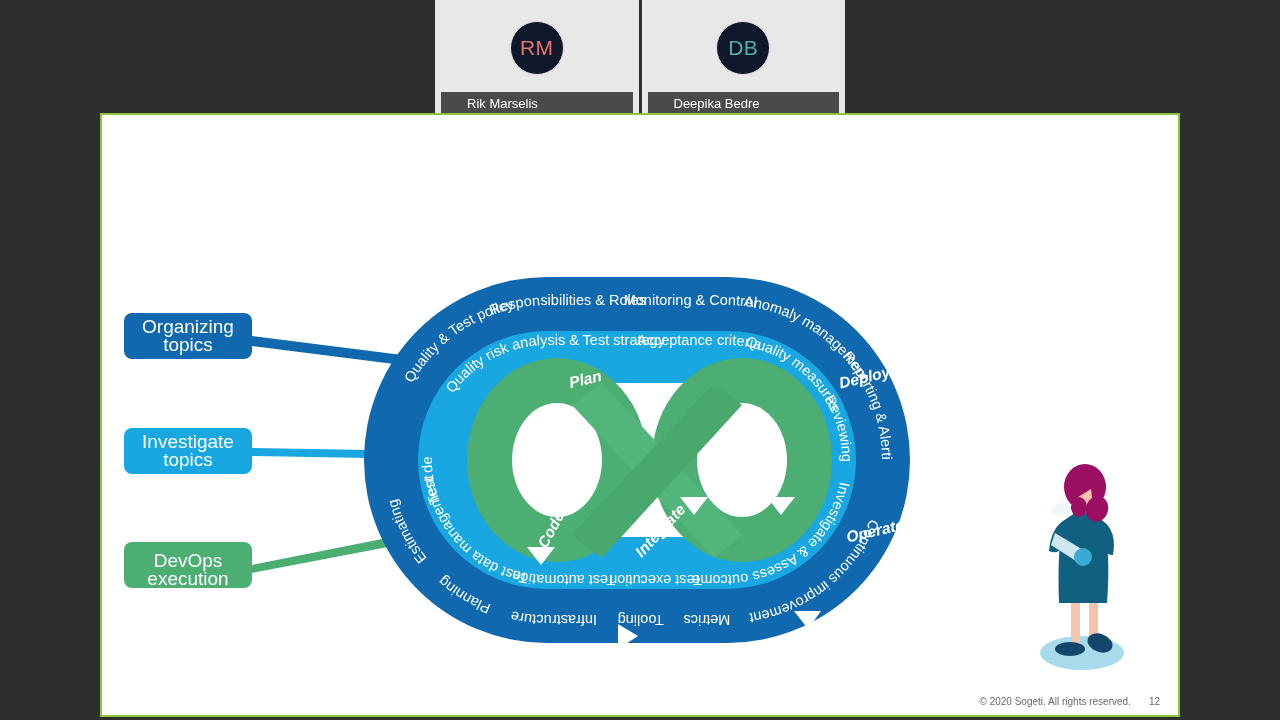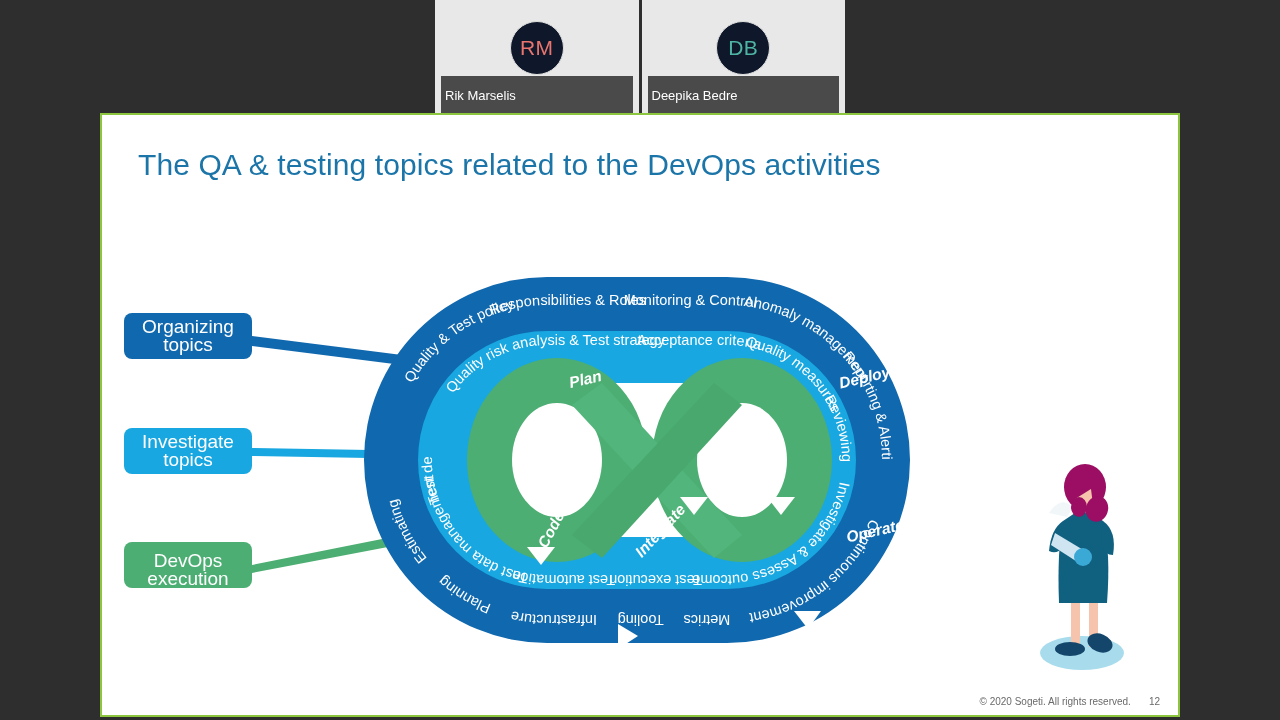--- a/index.html
+++ b/index.html
@@ -51,27 +51,27 @@
     letter-spacing: 0.5px;
     margin-bottom: 18px;
   }
   .avatar-initials-rm { color: #e8756e; }
   .avatar-initials-db { color: #4fb5a3; }
   .participant-name {
     position: absolute;
     left: 6px;
     right: 6px;
     bottom: 0;
-    height: 38px;
+    height: 22px;
     background: #4a4a4a;
     color: #ffffff;
     font-size: 13px;
     display: flex;
     align-items: center;
-    padding-left: 4px;
+    padding-left: 26px;
     box-sizing: border-box;
     white-space: nowrap;
     overflow: hidden;
   }
 
   
   #slide {
     position: absolute;
     left: 100px;
     top: 113px;
@@ -168,21 +168,20 @@
       <div class="avatar-circle">
         <span class="avatar-initials-db">DB</span>
       </div>
       <div class="participant-name">Deepika Bedre</div>
     </div>
 
   </div>
 
   <div id="slide">
 
-    <div id="slide-title">The QA &amp; testing topics related to the DevOps activities</div>
 
     <div class="legend-box" id="legend-organizing">
       <div>
         <div>Organizing</div>
         <div>topics</div>
       </div>
     </div>
 
     <div class="legend-box" id="legend-performing">
       <div>

